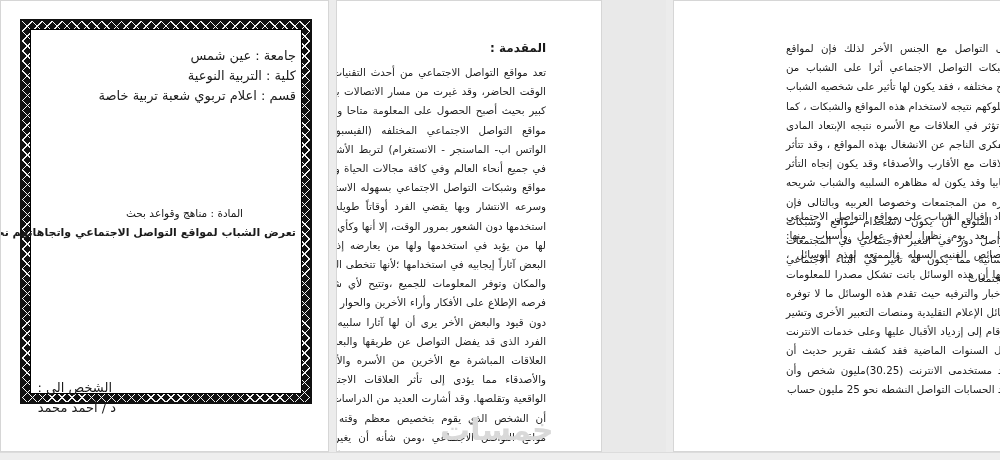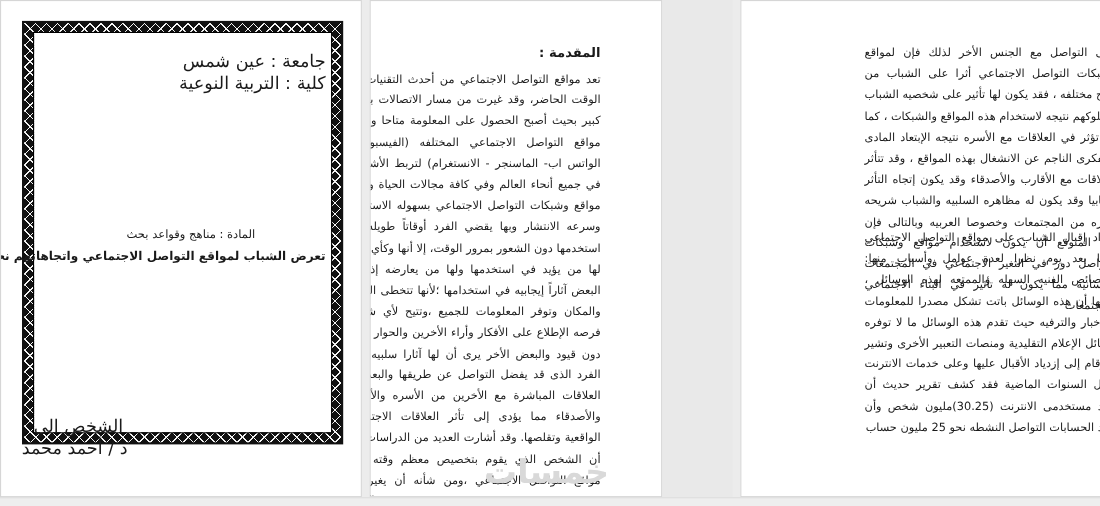--- a/index.html
+++ b/index.html
@@ -27,25 +27,25 @@
       content: ""; position: absolute; inset: 2px;
       background:
         repeating-linear-gradient(45deg, transparent 0 3px, #f4f4f4 3px 4px, transparent 4px 7px),
         repeating-linear-gradient(-45deg, transparent 0 3px, #f4f4f4 3px 4px, transparent 4px 7px);
     }
     .frame-inner {
       position: relative; width: 100%; height: 100%; background: #fff;
       outline: 1px solid #000;
     }
 
-    .cover-line { position: absolute; font-size: 16px; line-height: 14px; white-space: nowrap; direction: rtl; }
+    .cover-line { position: absolute; font-size: 13px; line-height: 14px; white-space: nowrap; direction: rtl; }
     .cover-univ { right: 32px; top: 48px; }
     .cover-faculty { right: 32px; top: 68px; }
     .cover-dept { right: 32px; top: 88px; }
-    .cover-subject { right: 96px; top: 205px; font-size: 10.5px; }
+    .cover-subject { right: 85px; top: 205px; font-size: 10.5px; }
     .cover-title { right: 32px; top: 225px; font-size: 11px; font-weight: bold; }
     .cover-to { right: 216px; top: 380px; }
     .cover-doctor { right: 212px; top: 400px; }
 
     .text-block {
       position: absolute; direction: rtl; text-align: justify; text-align-last: right;
       font-size: 10.3px; line-height: 19.2px; color: #1c1c1c;
     }
     #page-2 .heading {
       position: absolute; right: 55px; top: 40px; direction: rtl;
@@ -69,20 +69,21 @@
 
 <div class="gap-band" style="left:329px;width:7px;"></div>
 <div class="gap-band" style="left:666px;width:7px;"></div>
 
 <div class="page" id="page-1">
   <div class="frame">
     <div class="frame-inner"></div>
   </div>
   <div class="cover-line cover-univ">جامعة : عين شمس</div>
   <div class="cover-line cover-faculty">كلية : التربية النوعية</div>
+  <div class="cover-line cover-dept">قسم : اعلام تربوي شعبة تربية خاصة</div>
   <div class="cover-line cover-subject">المادة : مناهج وقواعد بحث</div>
   <div class="cover-line cover-title">تعرض الشباب لمواقع التواصل الاجتماعي واتجاهاتهم نحوها</div>
   <div class="cover-line cover-to">الشخص الي :</div>
   <div class="cover-line cover-doctor">د / أحمد محمد</div>
 </div>
 
 <div class="page" id="page-2">
   <div class="heading">المقدمة :</div>
   <div class="text-block">تعد مواقع التواصل الاجتماعي من أحدث التقنيات في الوقت الحاضر، وقد غيرت من مسار الاتصالات بشكل كبير بحيث أصبح الحصول على المعلومة متاحا وبرزت مواقع التواصل الاجتماعي المختلفه (الفيسبوك - الواتس اب- الماسنجر - الانستغرام) لتربط الأشخاص في جميع أنحاء العالم وفي كافة مجالات الحياة وتتميز مواقع وشبكات التواصل الاجتماعي بسهوله الاستخدام وسرعه الانتشار وبها يقضي الفرد أوقاتاً طويله في استخدمها دون الشعور بمرور الوقت، إلا أنها وكأي تقنيه لها من يؤيد في استخدمها ولها من يعارضه إذ يرى البعض آثاراً إيجابيه في استخدامها ؛لأنها تتخطى الزمان والمكان وتوفر المعلومات للجميع ،وتتيح لأي شخص فرصه الإطلاع على الأفكار وأراء الأخرين والحوار معهم دون قيود والبعض الأخر يرى أن لها آثارا سلبيه على الفرد الذى قد يفضل التواصل عن طريقها والبعد عن العلاقات المباشرة مع الأخرين من الأسره والأقارب والأصدقاء مما يؤدى إلى تأثر العلاقات الاجتماعية الواقعية وتقلصها. وقد أشارت العديد من الدراسات إلى أن الشخص الذي يقوم بتخصيص معظم وقته على مواقع التواصل الاجتماعي ،ومن شأنه أن يغير في طبيعه علاقاته الاجتماعية التي تربطه بالافراد الآخرين ،وقد تظهر أعراض مرضيه نتيجه الاستخدام المفرط كضعف السيطرة على النفس ،والتفكير المستمر في التواصل مع الآخرين من خلال مواقع وشبكات التواصل الاجتماعي ،والبعد عن الأسره والأصدقاء فهي توفر للأفراد احتياجاتهم من التسليه والترفيه والتسوق الالكتروني ومشاركه المحادثات والتعليم الالكتروني ،وأظهرت نتائج بعض الدراسات وجود تأثيرات إيجابية لمواقع التواصل الاجتماعي على الشباب كالتعبير بحريه عن الرأي ، وتخطى حاجز الخجل والقدره</div>
 </div>

